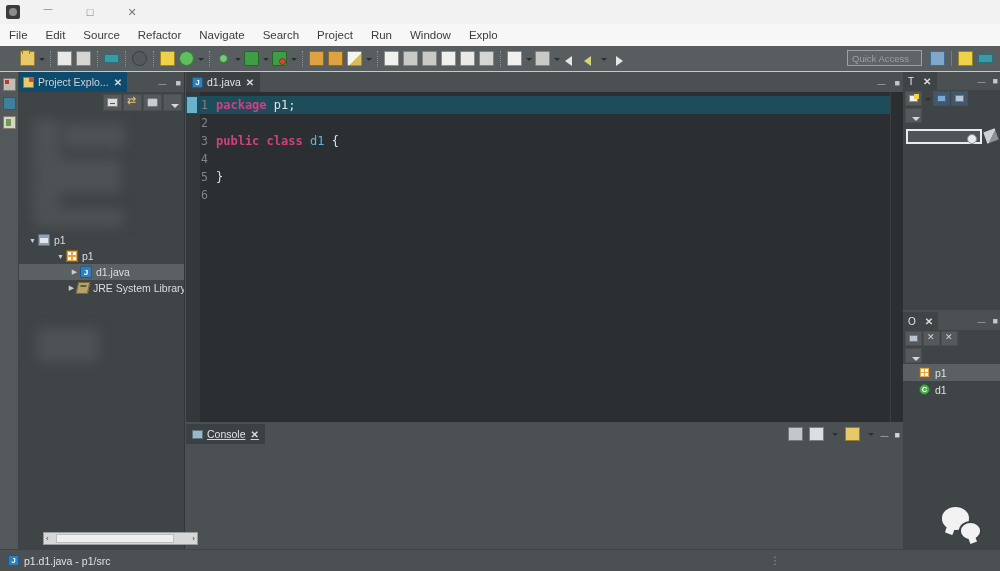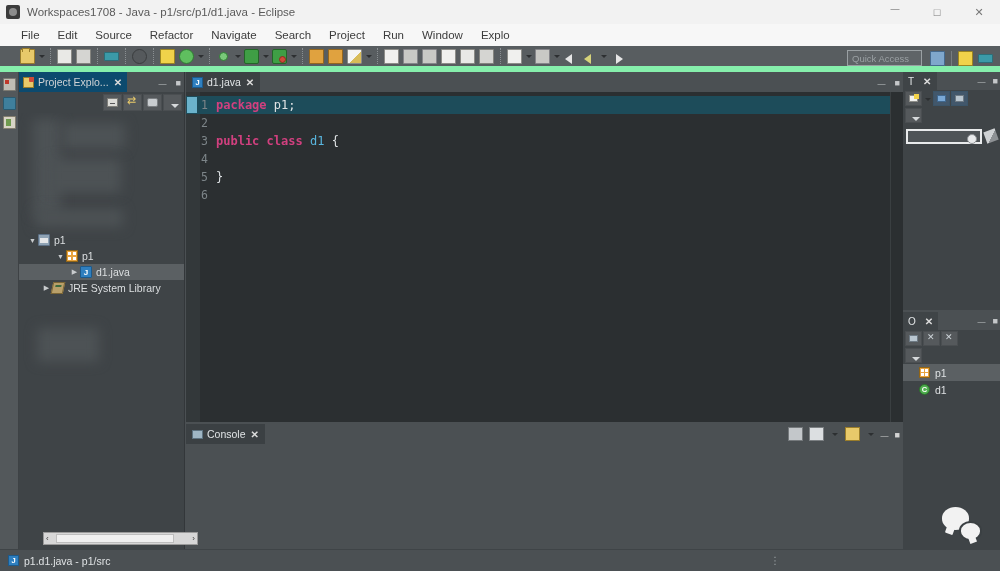--- a/index.html
+++ b/index.html
@@ -32,28 +32,28 @@
     width:42px; height:100%; display:flex; align-items:center; justify-content:center;
     color:#777; font-size:12px;
   }
   .wc-min::before{content:"\2014"; font-size:9px; position:relative; top:-3px;}
   .wc-max::before{content:"\25A1"; font-size:11px;}
   .wc-close::before{content:"\2715"; font-size:11px;}
 
   
   .menubar {
     height:22px; background:#f7f7f7; display:flex; align-items:center;
-    padding-left:12px; color:#3c3c3c; font-size:11.5px;
+    padding-left:0; color:#3c3c3c; font-size:11.5px;
   }
   .menubar .mi { padding:0 9px; height:100%; display:flex; align-items:center; white-space:nowrap;}
 
   
   .toolbar {
     height:26px; background:#585d60; display:flex; align-items:center;
-    padding-left:18px; border-bottom:6px solid #86efac; position:relative;
+    padding-left:18px; border-bottom:1px solid #86efac; position:relative;
   }
   .tb { width:17px; height:17px; margin:0 1px; position:relative; flex:none;}
   .tb-arrow { width:9px; height:16px; position:relative; flex:none; }
   .tb-arrow::after{
     content:""; position:absolute; left:2px; top:7px;
     border-left:3px solid transparent; border-right:3px solid transparent;
     border-top:3px solid #2c2f31;
   }
   .tb-sep { width:1px; height:16px; margin:0 4px; border-left:1px dotted #8a8f92; flex:none;}
   .ic { position:absolute; inset:1px; border-radius:1px; }
@@ -173,21 +173,21 @@
   .code-line { position:absolute; left:0; right:0; height:18px; display:flex; align-items:center;}
   .lnum { width:30px; text-align:right; padding-right:8px; color:#7d8589; font-size:11.5px; flex:none;}
   .ctext { white-space:pre; font-size:12px; }
   .kw { color:#d1407f; font-weight:bold;}
   .cls { color:#59b7e0;}
   .plain { color:#dfe3e5;}
   .ed-right { position:absolute; right:0; top:0; bottom:0; width:13px; background:#2b2f31; border-left:1px solid #3a3f41;}
 
   
   .console-stack { position:absolute; left:0; right:0; top:352px; bottom:0; display:flex; flex-direction:column;}
-  .ctab-row { height:20px; background:#4b5053; display:flex; align-items:center; position:relative;}
+  .ctab-row { height:20px; background:#4b5053; display:flex; align-items:center; position:relative;text-decoration:underline;}
   .ctab { height:20px; background:#3b4043; display:flex; align-items:center; padding:0 6px; color:#e0e3e5; font-size:10.5px;}
   .ctab .ci{width:11px;height:9px;margin-right:4px;background:#9fb6c4;border:1px solid #5d7280;flex:none;}
   .console-ctrl { position:absolute; right:3px; display:flex; gap:6px; align-items:center;}
   .cbtn { width:15px;height:14px;position:relative;}
   .cb-gray{background:#c3c7ca;border:1px solid #75797c;}
   .cb-page{background:#dcdfe1;border:1px solid #7c8083;}
   .cb-folder{background:#e8c96a;border:1px solid #9a7d2a;}
   .console-body { flex:1; background:#34393b; position:relative;}
   .console-msg { position:absolute; left:4px; top:2px; color:#c9cccd; font-size:10.5px;}
   .console-inner { position:absolute; left:2px; right:2px; top:19px; bottom:2px; background:#2f3436; border:1px solid #3d4244;}
@@ -249,21 +249,20 @@
   .wc-b2 {position:absolute; right:0; bottom:0; width:23px;height:20px;border-radius:50%/48%;background:#f2f2f2;border:2px solid #3b4043;}
   .wc-b2::after{content:"";position:absolute;right:4px;bottom:-4px;width:7px;height:7px;background:#f2f2f2;transform:rotate(-20deg);}
 </style>
 </head>
 <body>
 
 <div class="app">
 
   <div class="titlebar">
     <div class="title-icon"></div>
-    <div class="title-text">Workspaces1708 - Java - p1/src/p1/d1.java - Eclipse</div>
     <div class="wincontrols">
       <div class="wc-min"></div>
       <div class="wc-max"></div>
       <div class="wc-close"></div>
     </div>
   </div>
 
   <div class="menubar">
     <div class="mi">File</div>
     <div class="mi">Edit</div>
@@ -434,21 +433,21 @@
           <div class="tree-node" style="padding-left:36px;">
             <span class="twisty open"></span>
             <span class="n-icon ni-pkg"></span>
             <span>p1</span>
           </div>
           <div class="tree-node sel" style="padding-left:50px;">
             <span class="twisty closed"></span>
             <span class="n-icon ni-java">J</span>
             <span>d1.java</span>
           </div>
-          <div class="tree-node" style="padding-left:22px;">
+          <div class="tree-node" style="padding-left:12px;margin-left:35px;">
             <span class="twisty closed"></span>
             <span class="n-icon ni-jre"></span>
             <span>JRE System Library</span>
           </div>
         </div>
 
         <div class="blurblob" style="left:18px;top:215px;width:62px;height:34px;"></div>
       </div>
 
       <div class="hscroll">

